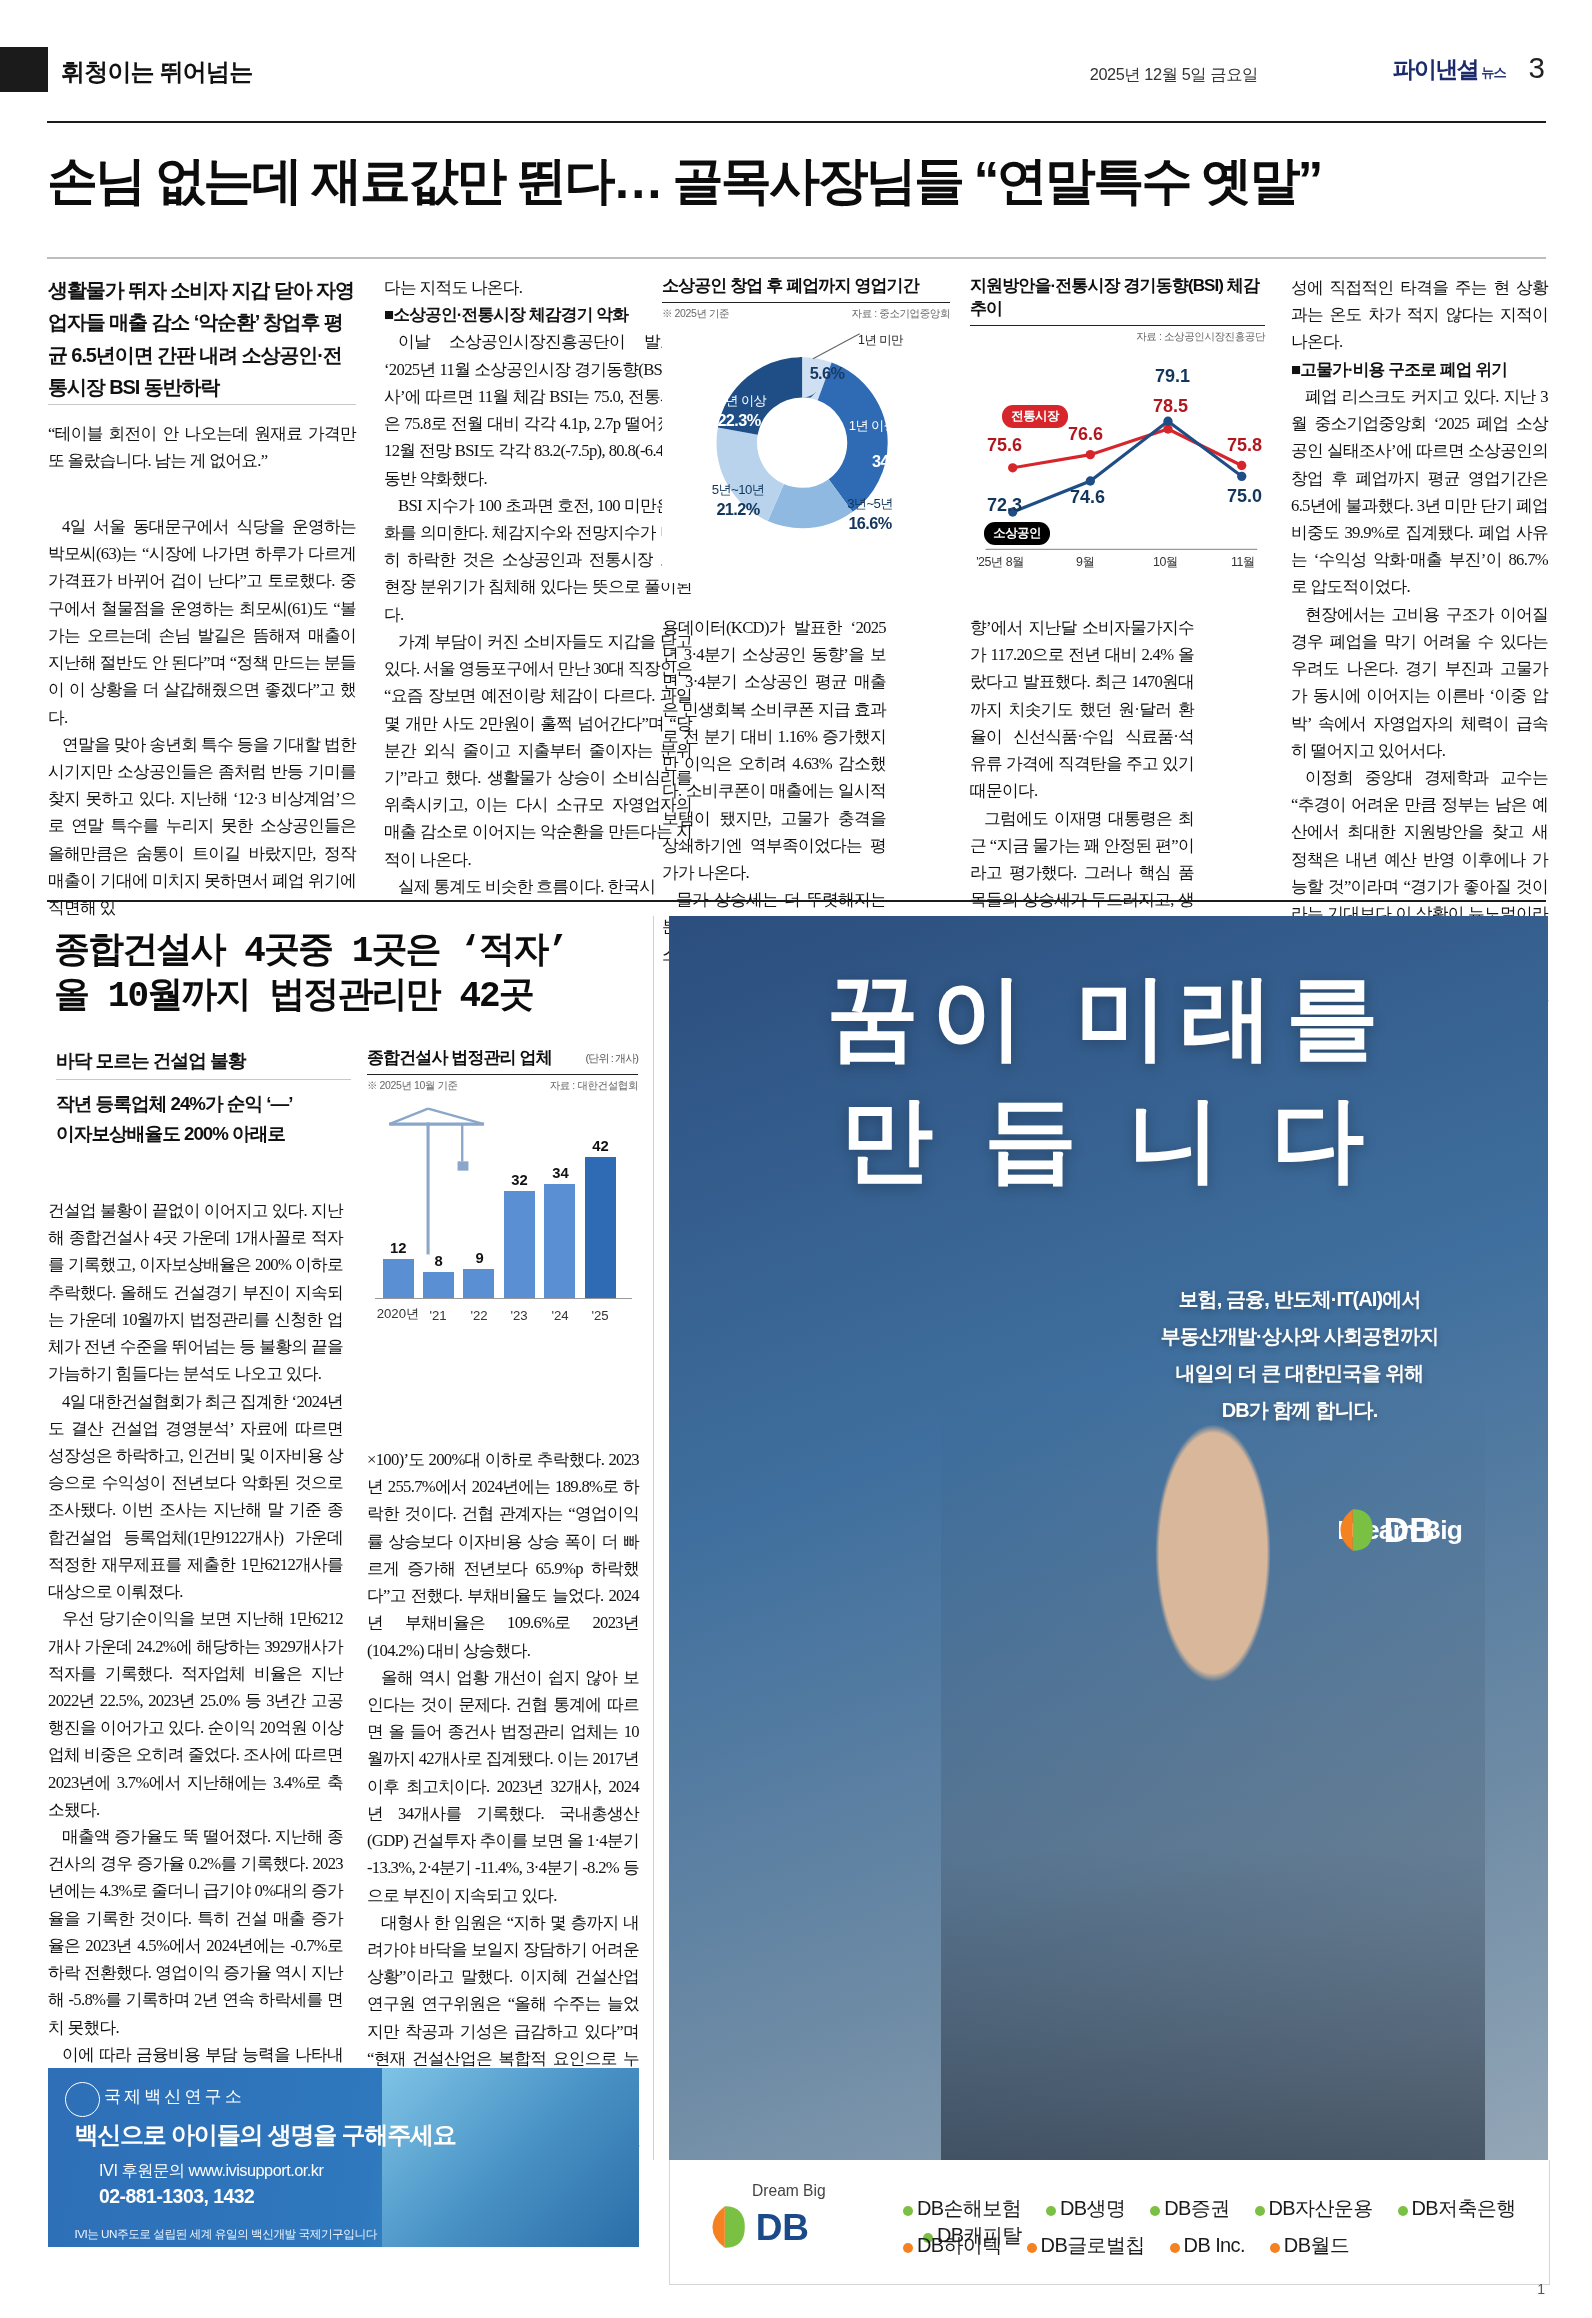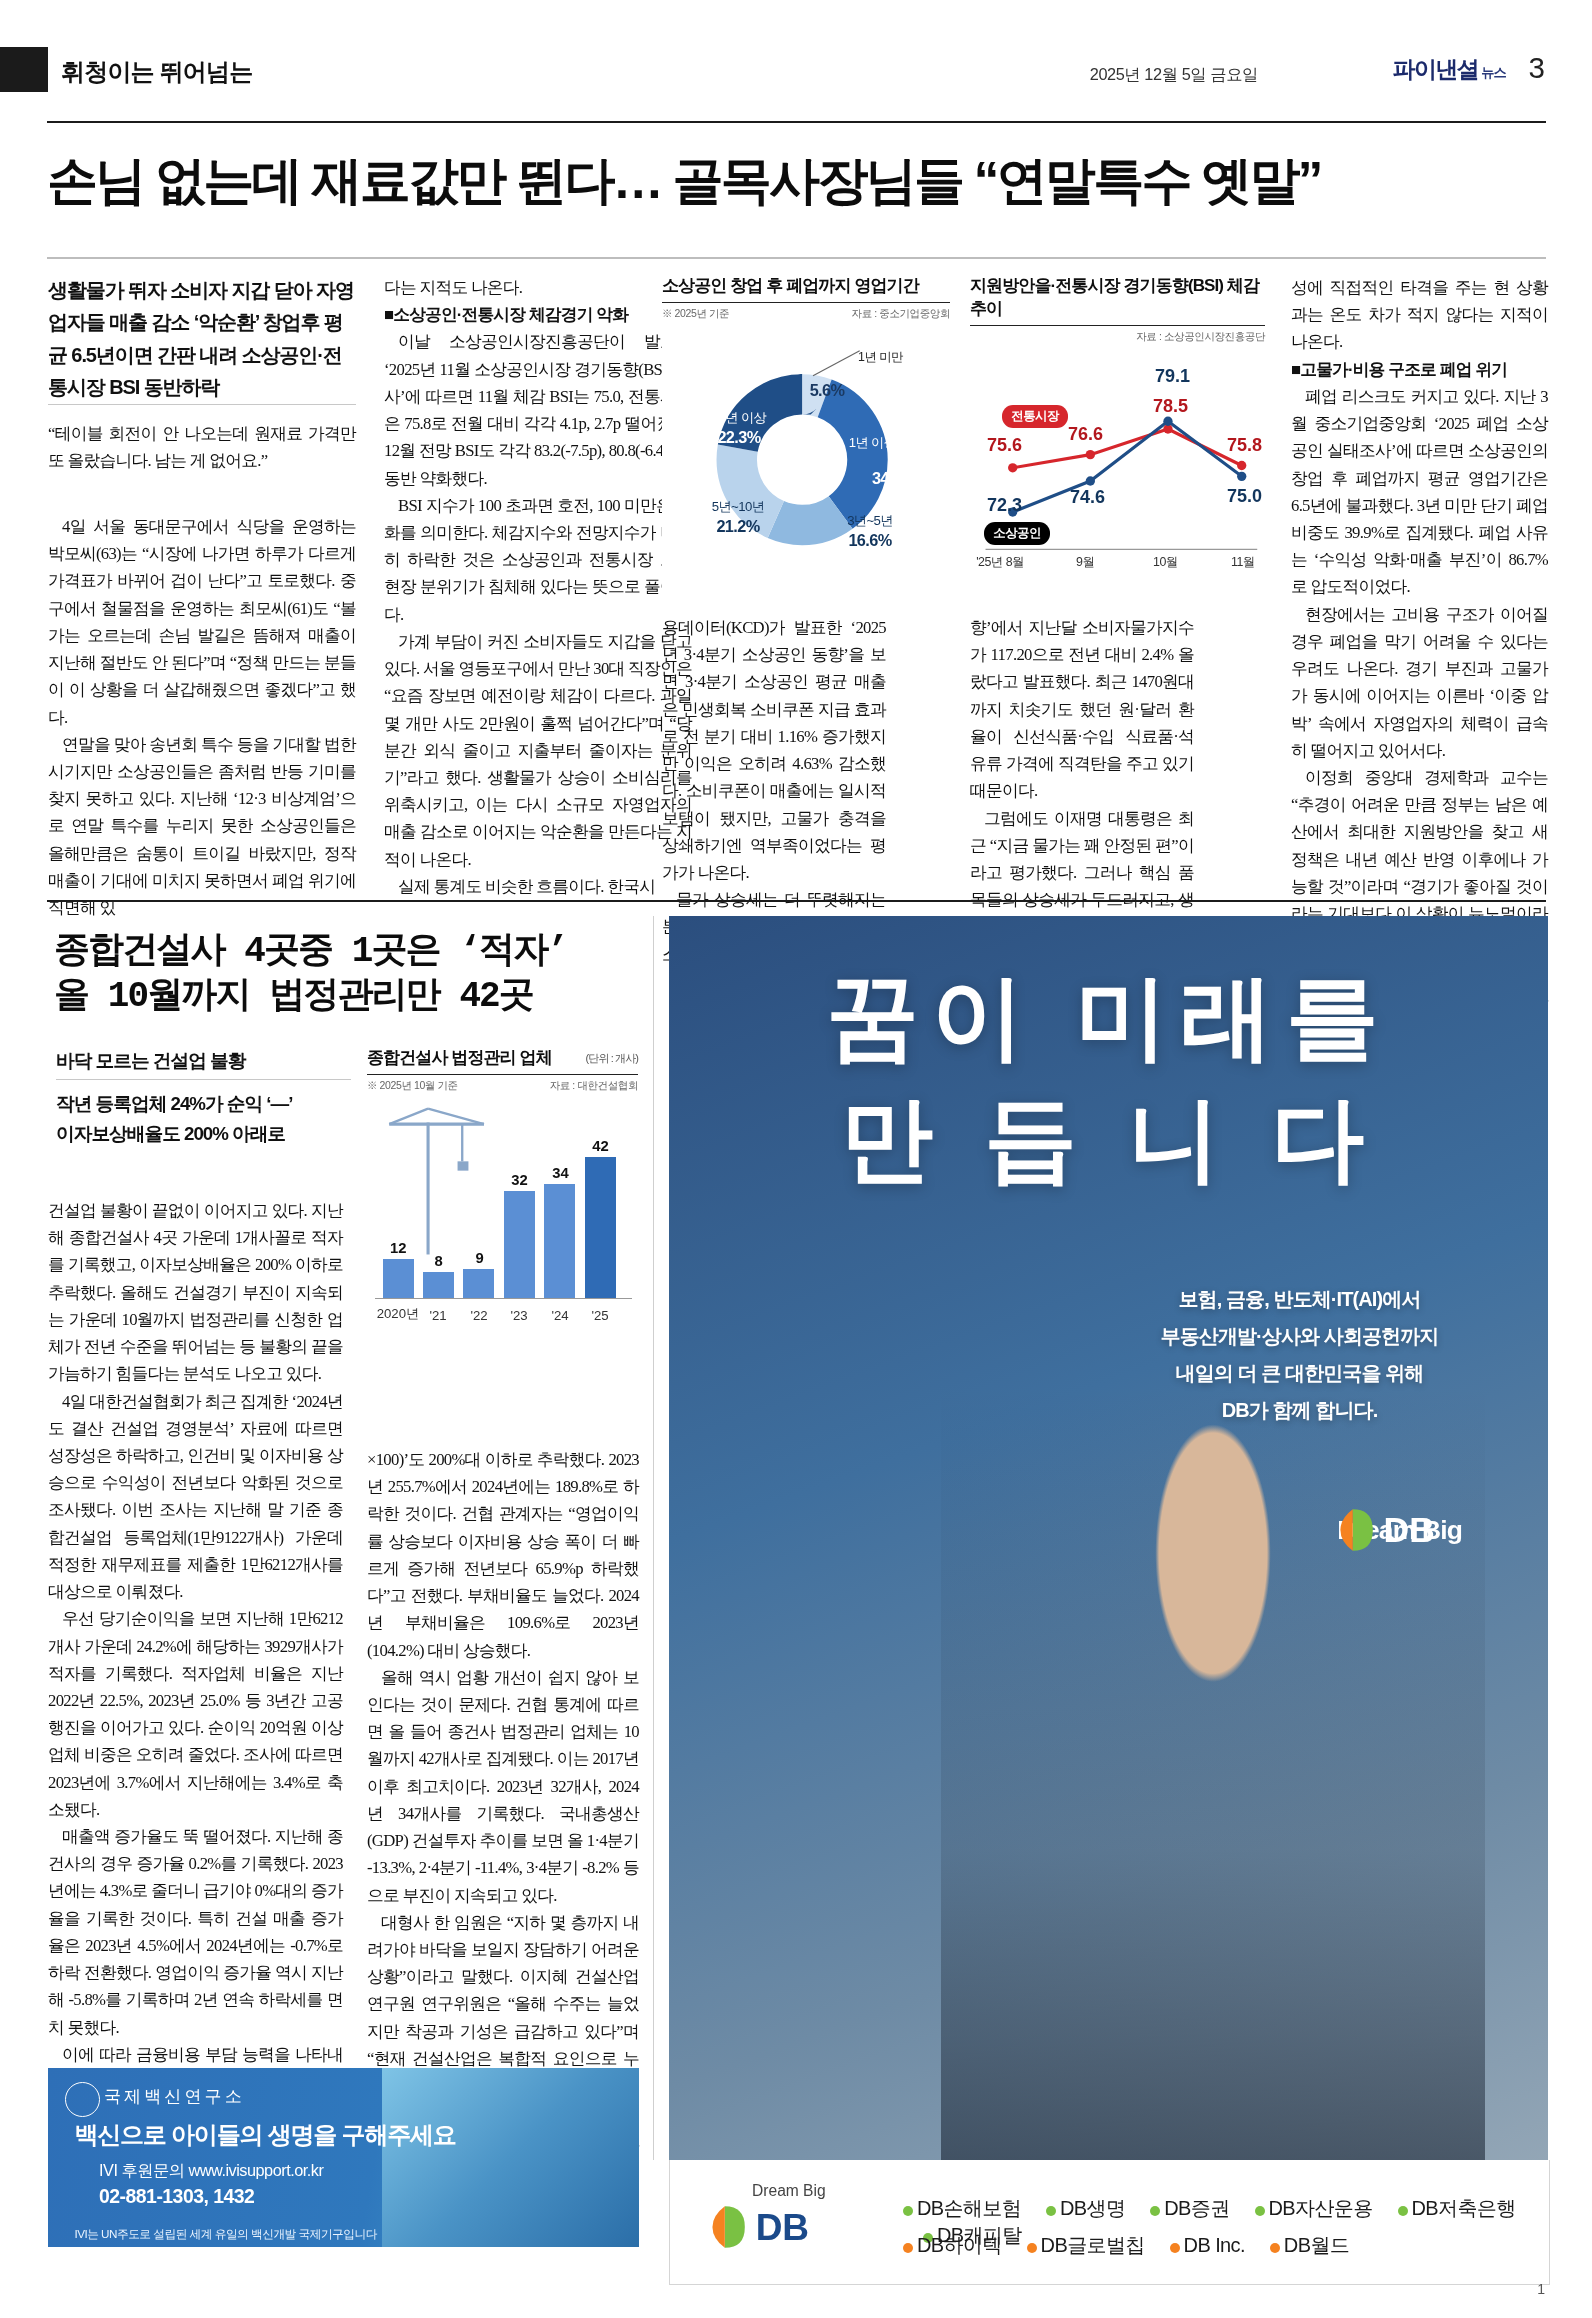--- a/index.html
+++ b/index.html
@@ -150,21 +150,21 @@
   .cb-meta {
     display: flex;
     justify-content: space-between;
     font-family: "Liberation Sans", sans-serif;
     font-size: 10.5px;
     color: #666;
     letter-spacing: -0.4px;
     margin-top: 3.9px;
   }
   
-  .donut-wrap { position: relative; width: 100%; height: 257px; margin-top: 22px;}
+  .donut-wrap { position: relative; width: 100%; height: 257px; margin-top: 5px;}
   .donut-label {
     position: absolute;
     font-family: "Liberation Sans", sans-serif;
     font-size: 13.2px;
     letter-spacing: -0.6px;
     line-height: 1.25;
     text-align: center;
   }
   .donut-label b { font-size: 16.3px; }
   .donut-callout {

